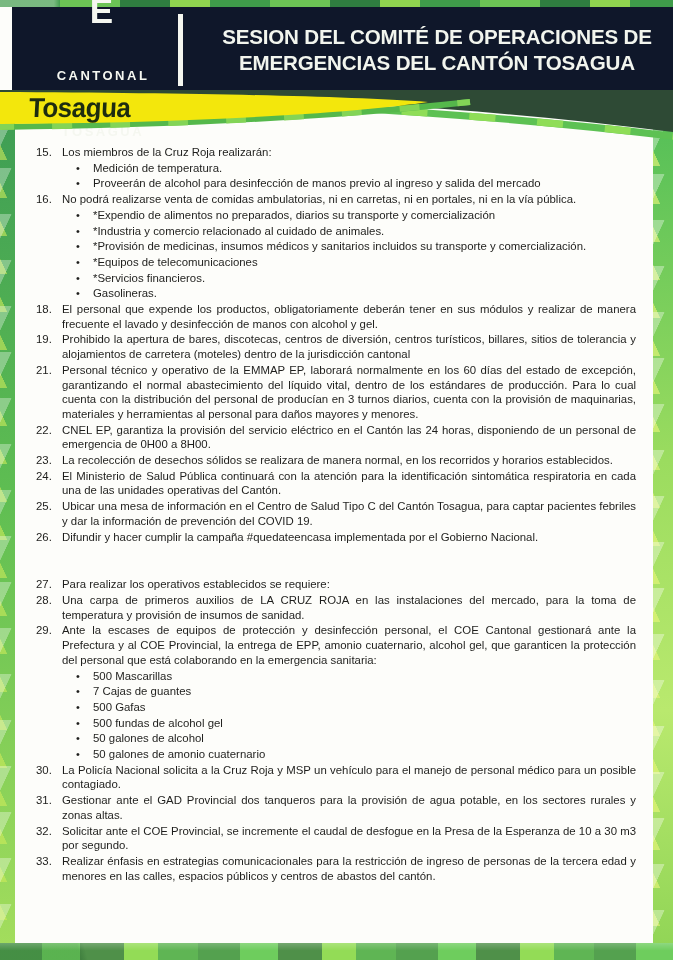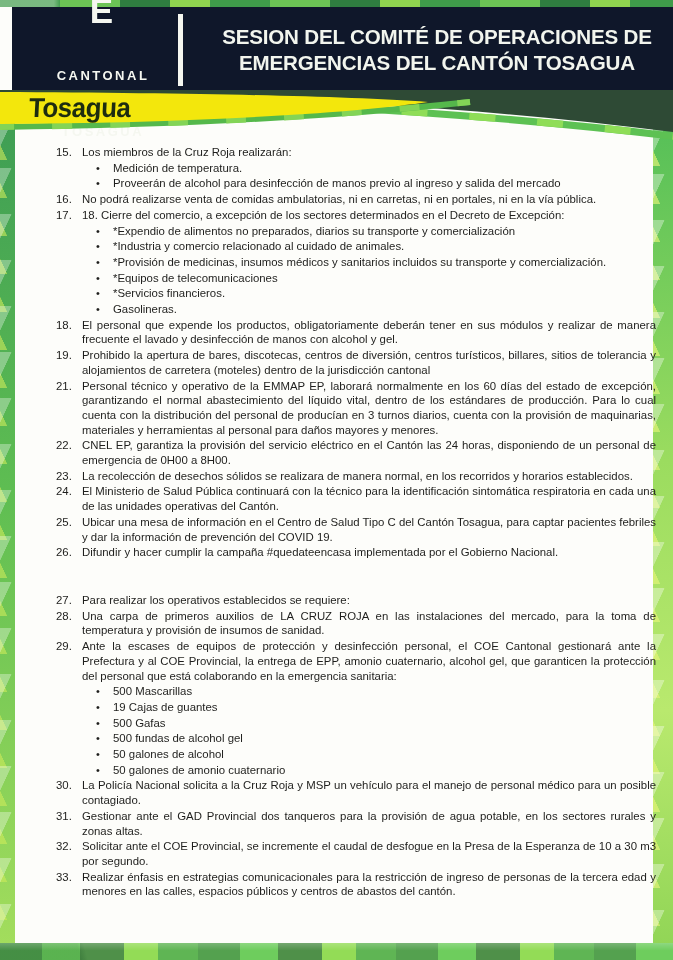--- a/index.html
+++ b/index.html
@@ -56,21 +56,21 @@
   .title{flex:1;text-align:center;color:#f2f5ee;font-weight:bold;font-size:21px;
     line-height:26px;letter-spacing:-0.2px;transform:scaleX(0.98);}
   .swoosh{position:absolute;top:90px;left:0;}
   .ribbon-text{
     position:absolute;top:93px;left:29px;z-index:6;
     font-size:26px;font-weight:bold;color:#1d2c10;letter-spacing:-0.5px;
     transform:skewX(-3deg) scaleY(1.05);
   }
   
   .content{
-    position:absolute;z-index:3;top:145px;left:56px;width:600px;
+    position:absolute;z-index:3;top:145px;left:36px;width:600px;
     color:#1e1e1c;font-size:11.4px;line-height:14.7px;
   }
   .item{display:flex;margin-bottom:1px;}
   .num{flex:0 0 26px;}
   .txt{flex:1;text-align:justify;}
   .bullet{display:flex;margin-bottom:1px;padding-left:40px;}
   .dot{flex:0 0 17px;font-size:11px;}
   .btxt{flex:1;}
   .gap{height:32px;}
 </style>
@@ -123,24 +123,20 @@
           <span class="btxt">Medición de temperatura.</span>
         </div>
         <div class="bullet">
           <span class="dot">•</span>
           <span class="btxt">Proveerán de alcohol para desinfección de manos previo al ingreso y salida del mercado</span>
         </div>
         <div class="item">
           <span class="num">16.</span>
           <span class="txt">No podrá realizarse venta de comidas ambulatorias, ni en carretas, ni en portales, ni en la vía  pública.</span>
         </div>
-        <div class="item">
-          <span class="num">17.</span>
-          <span class="txt">18. Cierre del comercio, a excepción de los sectores determinados en el Decreto de Excepción:</span>
-        </div>
         <div class="bullet">
           <span class="dot">•</span>
           <span class="btxt">*Expendio de alimentos no preparados, diarios su transporte y comercialización</span>
         </div>
         <div class="bullet">
           <span class="dot">•</span>
           <span class="btxt">*Industria y comercio relacionado al cuidado de animales.</span>
         </div>
         <div class="bullet">
           <span class="dot">•</span>
@@ -173,21 +169,21 @@
         <div class="item">
           <span class="num">22.</span>
           <span class="txt">CNEL EP, garantiza la provisión del servicio eléctrico en el Cantón las 24 horas,  disponiendo de un personal de emergencia de 0H00 a 8H00.</span>
         </div>
         <div class="item">
           <span class="num">23.</span>
           <span class="txt">La recolección de desechos sólidos se realizara de manera normal, en los recorridos y horarios establecidos.</span>
         </div>
         <div class="item">
           <span class="num">24.</span>
-          <span class="txt">El Ministerio de Salud Pública continuará con la técnico para la identificación sintomática respiratoria en cada una de las unidades operativas del Cantón.</span>
+          <span class="txt">El Ministerio de Salud Pública continuará con la atención para la identificación sintomática respiratoria en cada una de las unidades operativas del Cantón.</span>
         </div>
         <div class="item">
           <span class="num">25.</span>
           <span class="txt">Ubicar una mesa de información en el Centro de Salud Tipo C del Cantón Tosagua, para captar pacientes febriles y dar la información de prevención del COVID 19.</span>
         </div>
         <div class="item">
           <span class="num">26.</span>
           <span class="txt">Difundir y hacer cumplir la campaña #quedateencasa implementada por el Gobierno Nacional.</span>
         </div>
         <div class="gap"></div>
@@ -202,21 +198,21 @@
         <div class="item">
           <span class="num">29.</span>
           <span class="txt">Ante la escases de equipos de protección y desinfección personal, el COE Cantonal gestionará ante la Prefectura y  al COE Provincial, la entrega de EPP, amonio cuaternario, alcohol gel,  que garanticen la protección del personal que está colaborando en la  emergencia sanitaria:</span>
         </div>
         <div class="bullet">
           <span class="dot">•</span>
           <span class="btxt">500 Mascarillas</span>
         </div>
         <div class="bullet">
           <span class="dot">•</span>
-          <span class="btxt">19 Cajas de guantes</span>
+          <span class="btxt">7 Cajas de guantes</span>
         </div>
         <div class="bullet">
           <span class="dot">•</span>
           <span class="btxt">500 Gafas</span>
         </div>
         <div class="bullet">
           <span class="dot">•</span>
           <span class="btxt">500 fundas de alcohol gel</span>
         </div>
         <div class="bullet">

